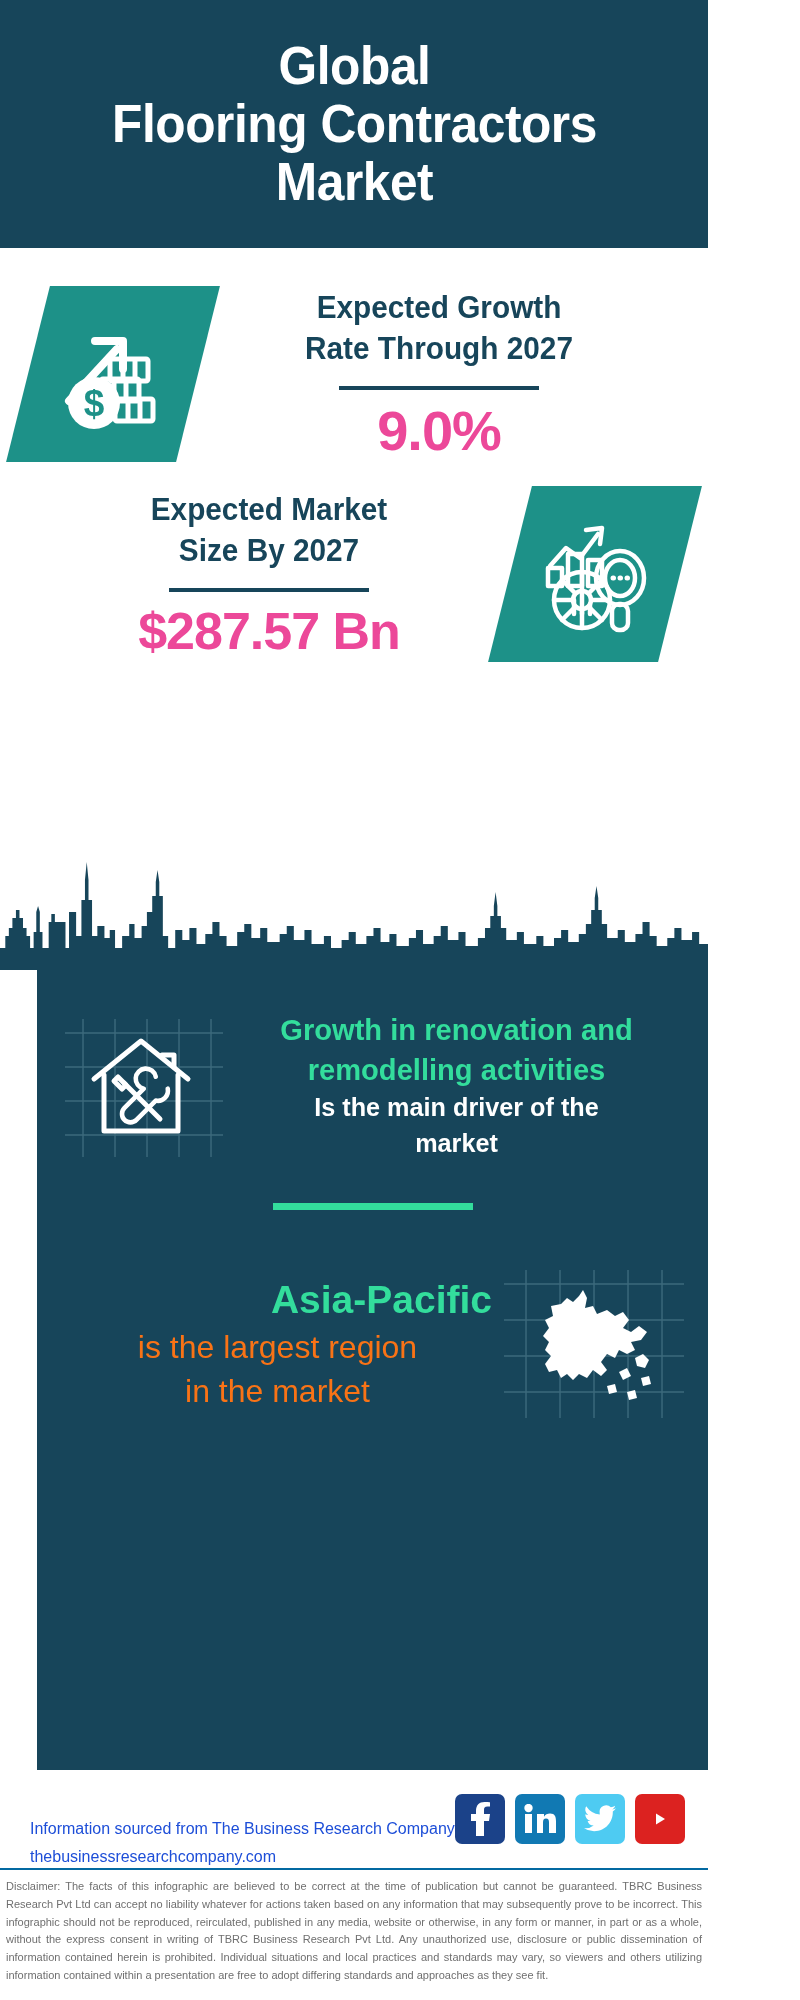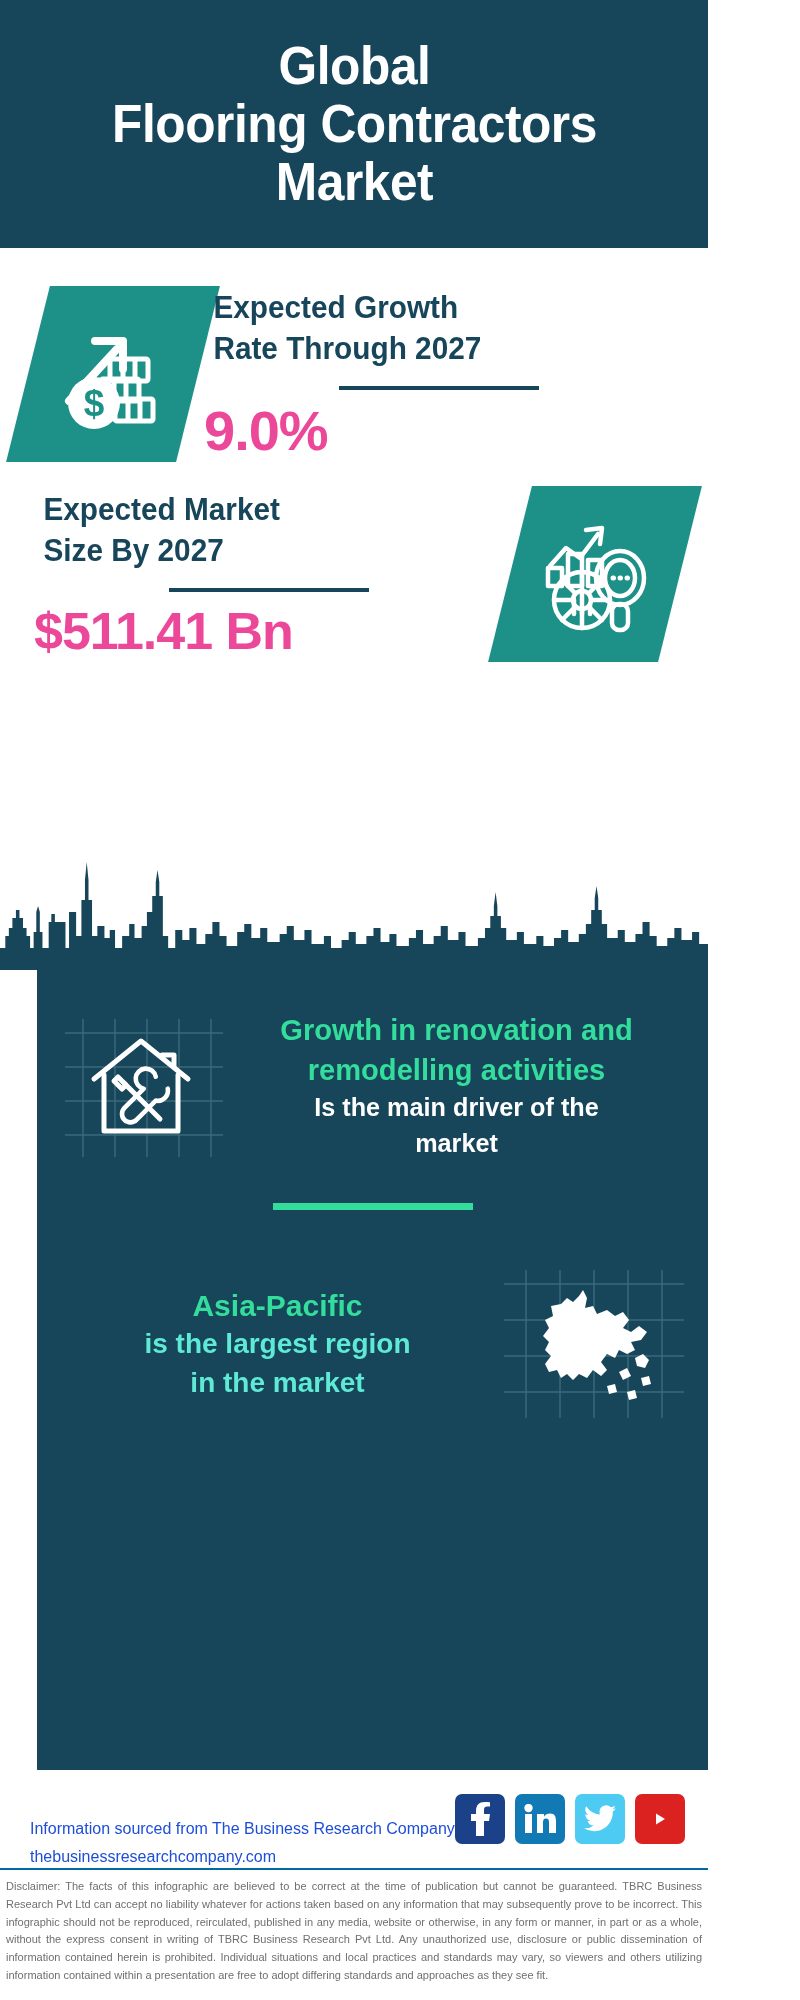--- a/index.html
+++ b/index.html
@@ -52,20 +52,21 @@
     background:#1d9188;
     transform:skewX(-14deg);
     display:flex;align-items:center;justify-content:center;
     flex:0 0 auto;
     position:relative;
   }
   .para-icon > svg{transform:skewX(14deg);}
 
   .stat-text{
     flex:1 1 auto;
+    text-align:center;
     padding:0 6px;
   }
   .stat-label{
     color:#17455a;
     font-size:31px;
     font-weight:bold;
     line-height:1.32;
     transform:scaleX(0.96);
   }
   .stat-label .l{display:block;white-space:nowrap;}
@@ -123,24 +124,24 @@
     transform:scaleX(0.97);
   }
   .fact-hl .l{display:block;}
   .fact-sub{
     color:#ffffff;
     font-size:26px;font-weight:bold;line-height:1.36;
     transform:scaleX(0.97);
   }
   .fact-sub .l{display:block;}
   .fact-hl-region{
-    color:#33dd9c;font-size:30px;font-weight:bold;line-height:1.3;
+    color:#33dd9c;font-size:39px;font-weight:bold;line-height:1.3;text-align:right;
   }
   .fact-sub-region{
-    color:#5eead4;font-size:28px;line-height:1.38;font-weight:bold;
+    color:#f97316;font-size:32px;line-height:1.38;font-weight:normal;
   }
   .fact-sub-region .l{display:block;}
 
   .green-rule{
     width:200px;height:7px;background:#33dd9c;
     margin:42px auto 46px auto;
   }
 
   
   .footer{
@@ -232,21 +233,21 @@
       </div>
     </div>
 
     <div class="stat-row row2">
       <div class="stat-text">
         <div class="stat-label">
           <span class="l">Expected Market</span>
           <span class="l">Size By 2027</span>
         </div>
         <div class="stat-rule"></div>
-        <div class="stat-value big">$511.41 Bn</div>
+        <div class="stat-value big">$287.57 Bn</div>
       </div>
       <div class="para-icon">
         <svg width="118" height="120" viewBox="0 0 118 120" fill="none" stroke="#ffffff" stroke-width="4.5" stroke-linecap="round" stroke-linejoin="round">
 
           <polyline points="14,52 30,34 44,44 62,20"></polyline>
           <polyline points="50,16 66,14 64,30"></polyline>
 
           <rect x="12" y="54" width="14" height="18"></rect>
           <rect x="32" y="40" width="14" height="32"></rect>
           <rect x="52" y="46" width="14" height="26"></rect>

